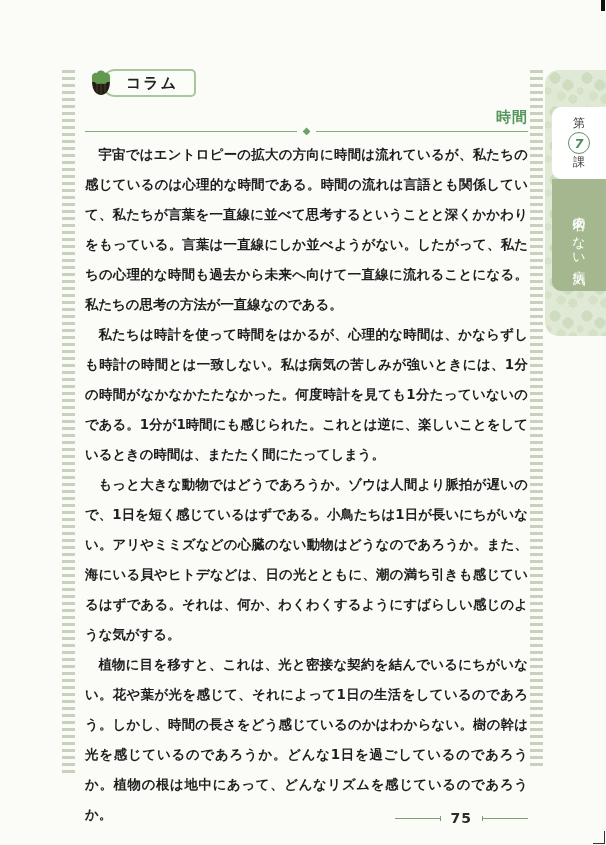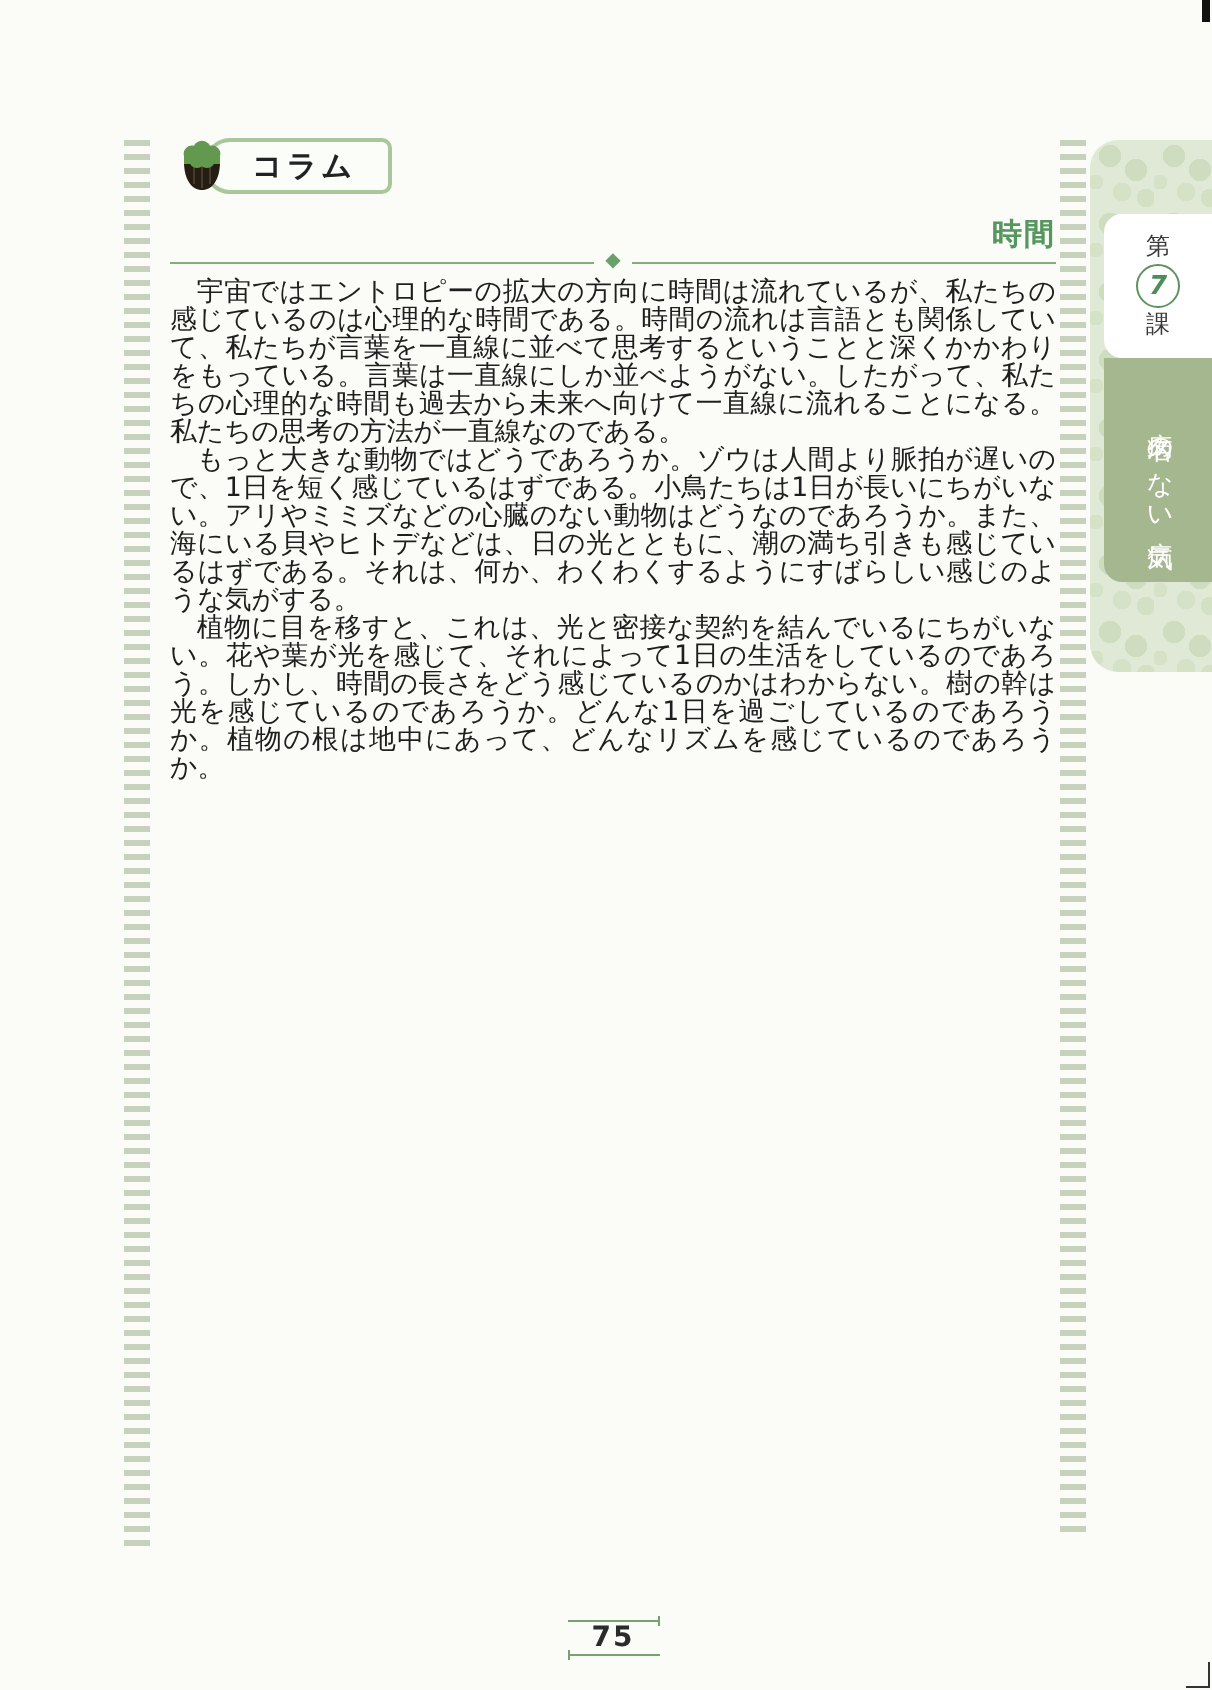--- a/index.html
+++ b/index.html
@@ -49,25 +49,26 @@
     color:#6ba06a;font-size:10px;line-height:10px;padding:0 6px;
   }
 
   
   .textcol{
     position:absolute;left:85px;top:140px;width:443px;
   }
   .textcol p{
     margin:0;
     font-size:13.4px;
-    line-height:14px;
+    line-height:30px;
     text-align:justify;
     text-justify:inter-character;
     text-indent:1em;
     color:#1e1e1e;
+    font-weight:bold;
   }
 
   
   .lesson-tab{
     position:absolute;right:0;top:70px;width:61px;height:266px;
     border-radius:14px 0 0 14px;
     background-color:#e0e9d5;
     background-image:
       radial-gradient(circle 6px at 10px 8px,  #cedcbf 92%, transparent 94%),
       radial-gradient(circle 6px at 23px 15px, #cedcbf 92%, transparent 94%),
@@ -95,21 +96,21 @@
     display:flex;align-items:center;justify-content:center;
   }
   .lesson-title-box .vtext{
     writing-mode:vertical-rl;text-orientation:upright;
     color:#ffffff;font-size:13px;letter-spacing:2px;line-height:15px;
   }
 
   
   .footer{
     position:absolute;left:85px;top:810px;width:443px;
-    display:flex;align-items:center;justify-content:flex-end;gap:0;flex-direction:column;
+    display:flex;align-items:center;justify-content:flex-end;gap:10px;
   }
   .footer .fline{width:46px;height:1px;background:#76a271;position:relative;}
   .footer .fline .tick{position:absolute;top:-2px;width:1px;height:5px;background:#76a271;}
   .footer .fline.l .tick{right:0;}
   .footer .fline.r .tick{left:0;}
   .footer .pagenum{font-size:14px;font-weight:bold;color:#2b2b2b;letter-spacing:1px;}
 
   
   .cropmark-top{position:absolute;top:0;right:1px;width:4px;height:11px;background:#111;}
   .cropmark-bottom{
@@ -141,20 +142,21 @@
 
   <div class="col-title">時間</div>
   <div class="divider">
     <span class="line"></span>
     <span class="diamond">◆</span>
     <span class="line"></span>
   </div>
 
   <div class="textcol">
       <p>宇宙ではエントロピーの拡大の方向に時間は流れているが、私たちの感じているのは心理的な時間である。時間の流れは言語とも関係していて、私たちが言葉を一直線に並べて思考するということと深くかかわりをもっている。言葉は一直線にしか並べようがない。したがって、私たちの心理的な時間も過去から未来へ向けて一直線に流れることになる。私たちの思考の方法が一直線なのである。</p>
+      <p>私たちは時計を使って時間をはかるが、心理的な時間は、かならずしも時計の時間とは一致しない。私は病気の苦しみが強いときには、1分の時間がなかなかたたなかった。何度時計を見ても1分たっていないのである。1分が1時間にも感じられた。これとは逆に、楽しいことをしているときの時間は、またたく間にたってしまう。</p>
       <p>もっと大きな動物ではどうであろうか。ゾウは人間より脈拍が遅いので、1日を短く感じているはずである。小鳥たちは1日が長いにちがいない。アリやミミズなどの心臓のない動物はどうなのであろうか。また、海にいる貝やヒトデなどは、日の光とともに、潮の満ち引きも感じているはずである。それは、何か、わくわくするようにすばらしい感じのような気がする。</p>
       <p>植物に目を移すと、これは、光と密接な契約を結んでいるにちがいない。花や葉が光を感じて、それによって1日の生活をしているのであろう。しかし、時間の長さをどう感じているのかはわからない。樹の幹は光を感じているのであろうか。どんな1日を過ごしているのであろうか。植物の根は地中にあって、どんなリズムを感じているのであろうか。</p>
     </div>
 
   <div class="lesson-tab">
     <div class="lesson-num-box">
       <span class="kanji">第</span>
       <span class="num-circle">7</span>
       <span class="kanji">課</span>
     </div>

